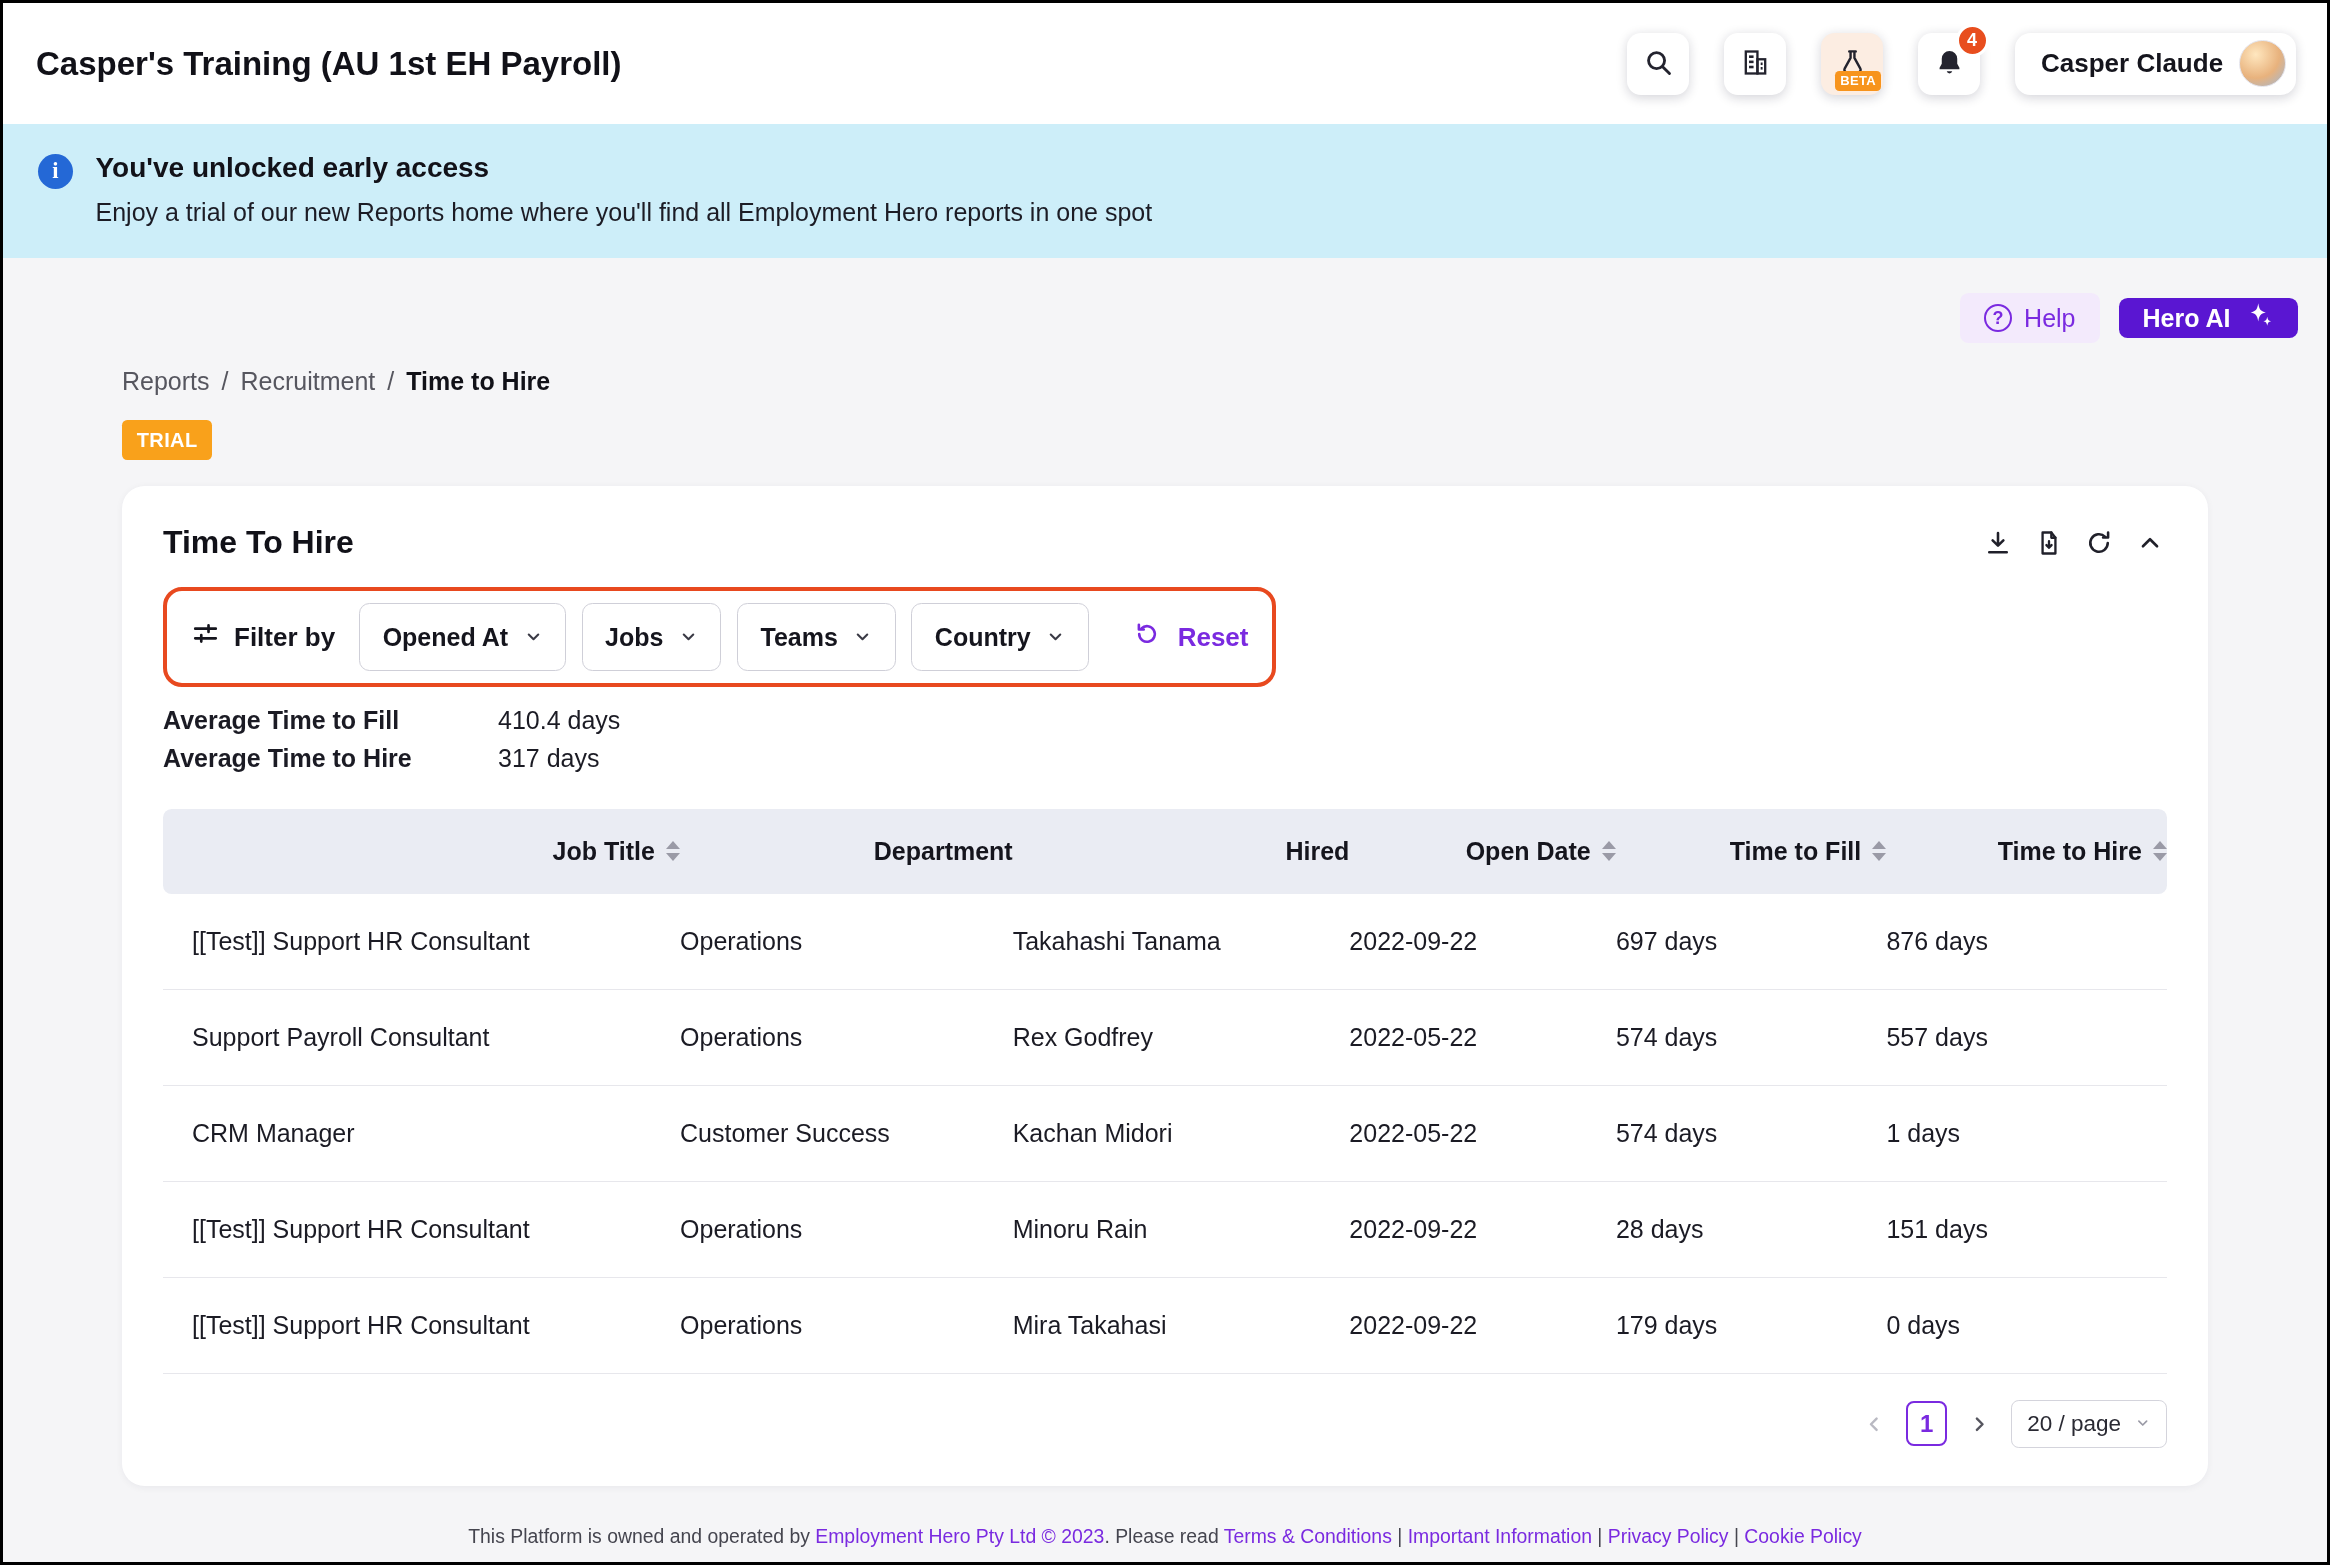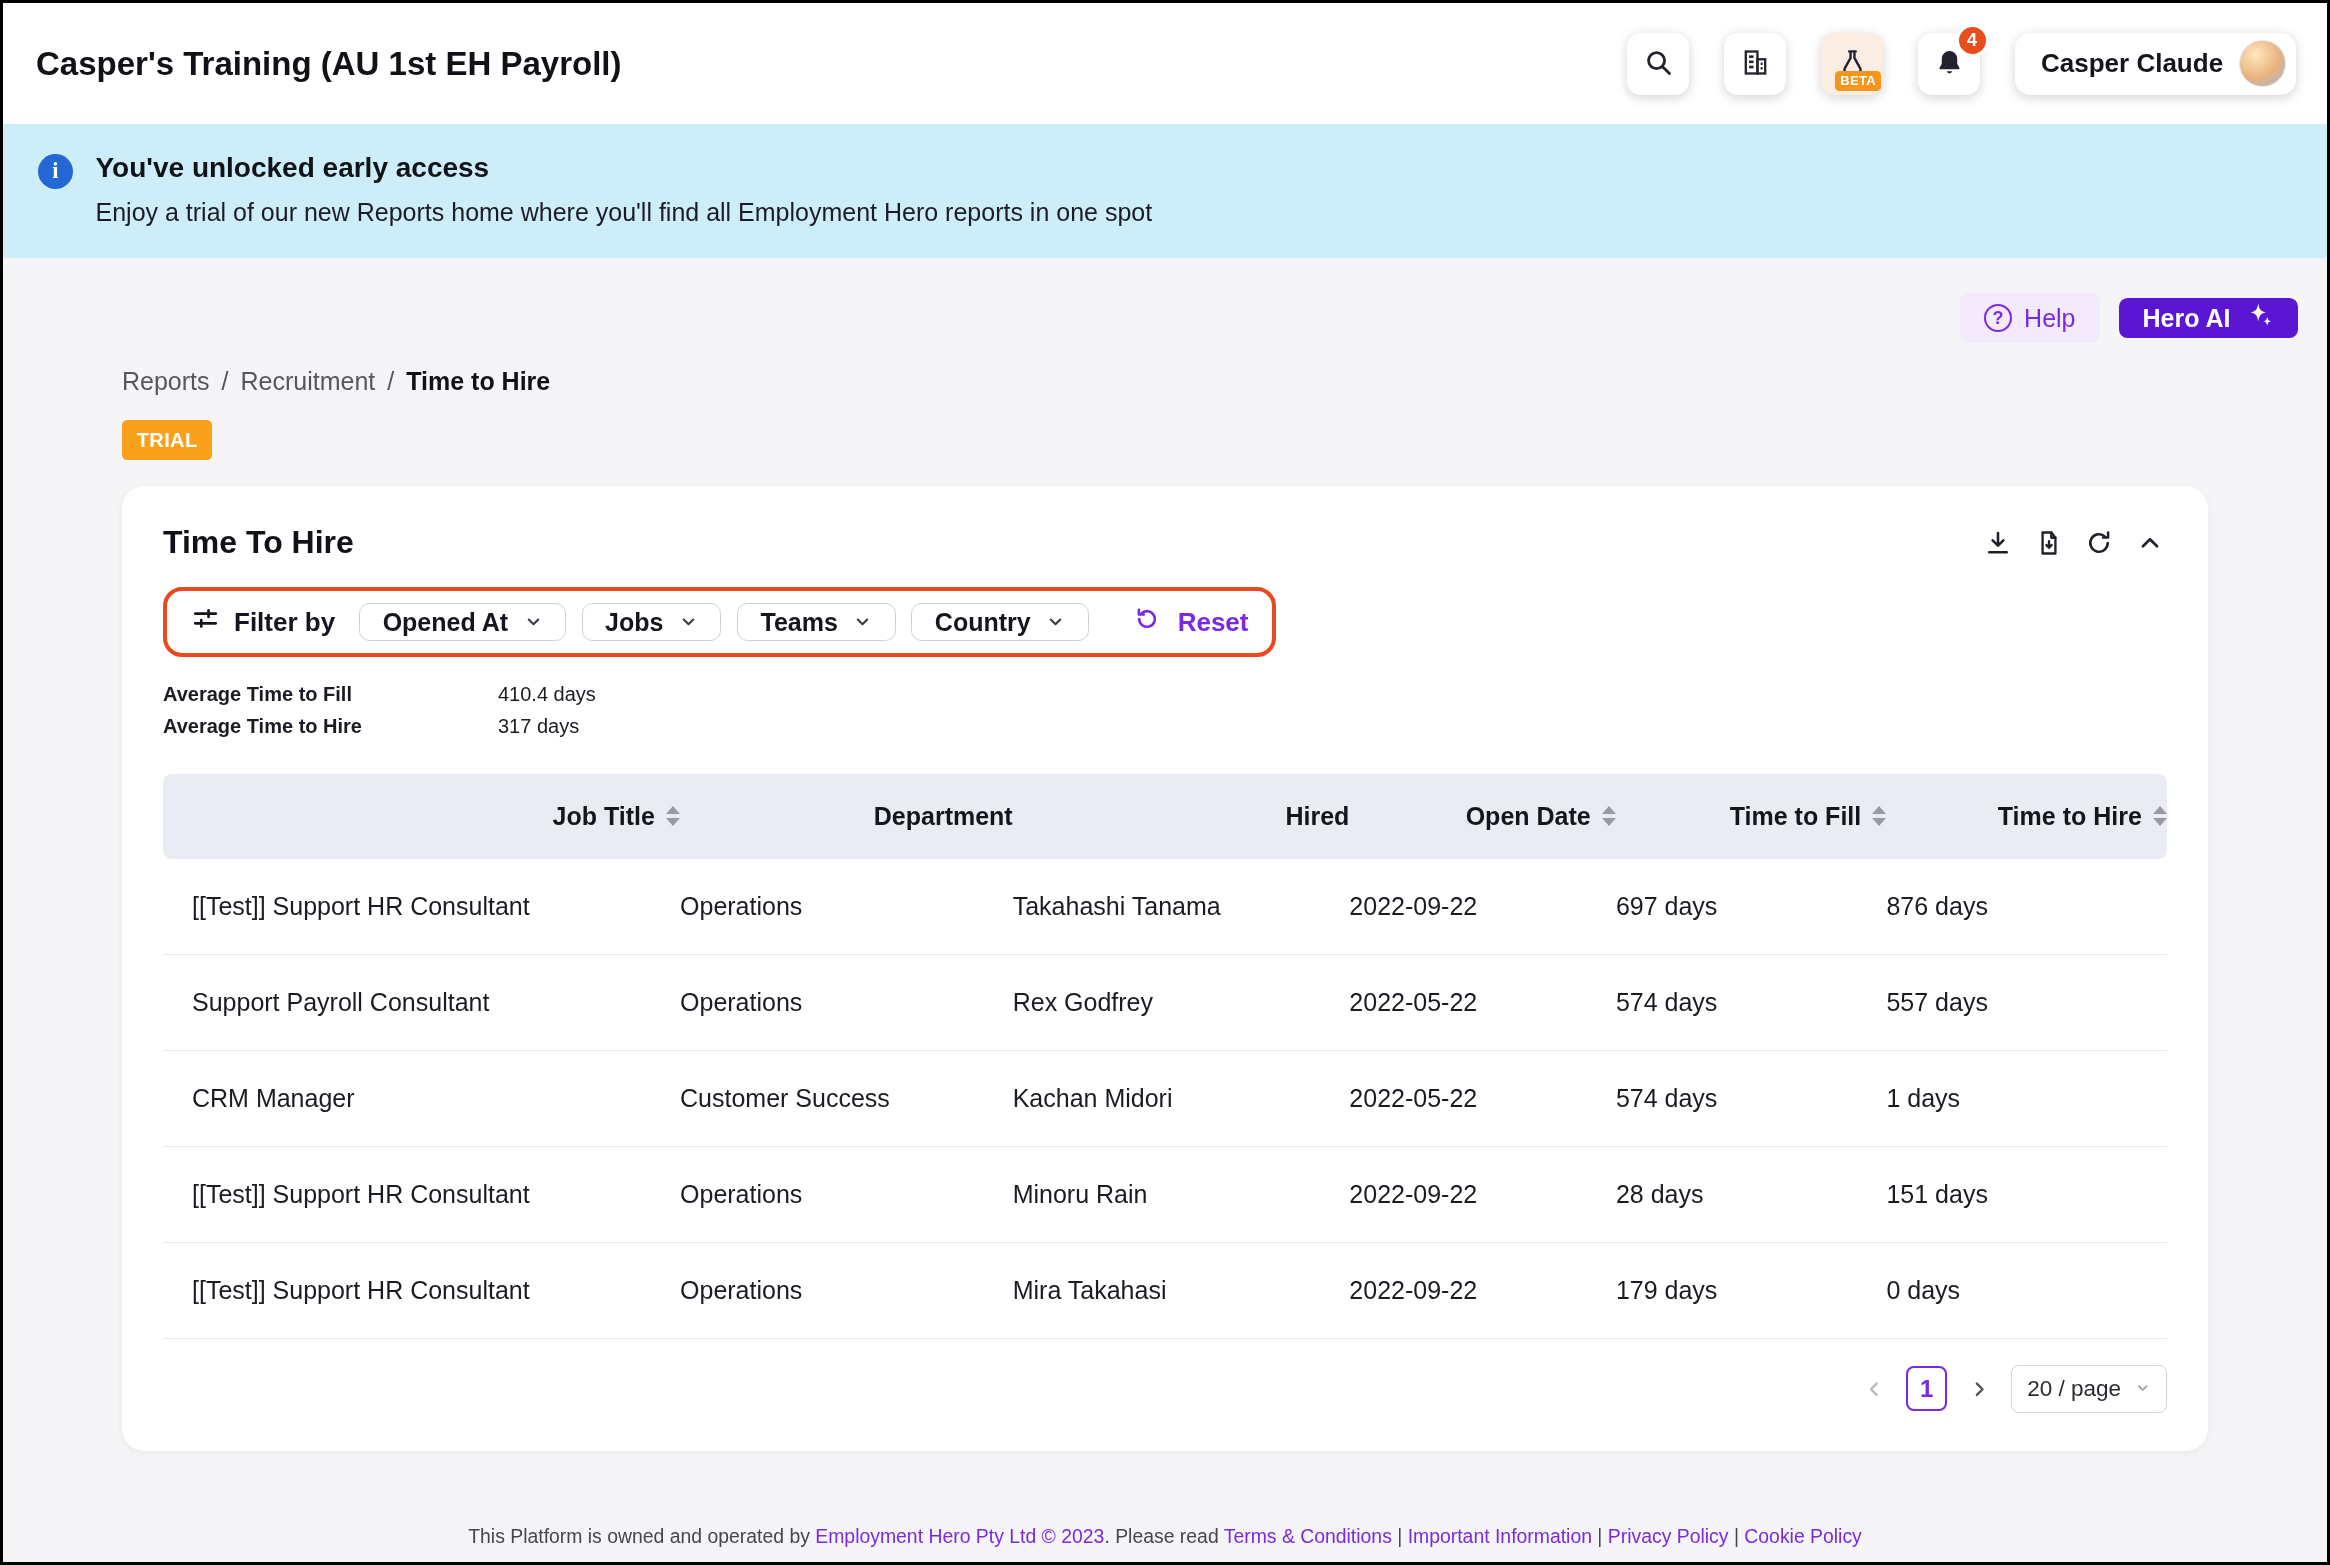--- a/index.html
+++ b/index.html
@@ -59,29 +59,29 @@
           box-shadow: 0 1.7px 7px rgba(25,25,60,.05); }
   .card-head { display: flex; align-items: center; justify-content: space-between; }
   .card-title { font-size: 32px; font-weight: 700; color: #111118; }
   .card-tools { display: flex; align-items: center; gap: 15.5px; color: #20202a; }
   .tool { width: 35px; height: 35px; display: flex; align-items: center; justify-content: center; cursor: pointer; }
 
   .filter-wrap { margin-top: 26px; width: fit-content; border: 4.3px solid #e8491f; border-radius: 19px;
                  padding: 12px 24px; display: flex; align-items: center; gap: 24px; background: #fff; }
   .filter-label { display: flex; align-items: center; gap: 14px; font-size: 26px; font-weight: 700; color: #15151d; }
   .dd-group { display: flex; align-items: center; gap: 15.5px; }
-  .dd { height: 38px; border: 1.7px solid #cfcfd8; border-radius: 10.4px; background: #fff; padding: 0 22.5px;
+  .dd { height: 68px; border: 1.7px solid #cfcfd8; border-radius: 10.4px; background: #fff; padding: 0 22.5px;
         display: flex; align-items: center; gap: 15.5px; font-size: 25px; font-weight: 700; color: #15151d;
         cursor: pointer; white-space: nowrap; }
   .dd svg { color: #3a3a45; }
   .reset { margin-left: 21px; display: flex; align-items: center; gap: 18px; color: #7a2ae0;
            font-size: 26px; font-weight: 700; cursor: pointer; }
 
-  .stats { margin-top: 26px; display: grid; grid-template-columns: 335px max-content; row-gap: 8.6px;
-           font-size: 20px; color: #1b1b24; }
+  .stats { margin-top: 19px; display: grid; grid-template-columns: 335px max-content; row-gap: 8.6px;
+           font-size: 25px; color: #1b1b24; }
   .stat-lbl { font-weight: 700; }
 
   table { width: 100%; border-collapse: collapse; margin-top: 36px; }
   thead th { background: #eaecf3; text-align: right; font-size: 25px; font-weight: 700; color: #15151d;
              padding: 28px 0; }
   thead th:first-child { border-radius: 8.6px 0 0 8.6px; padding-left: 29px; }
   thead th:last-child { border-radius: 0 8.6px 8.6px 0; }
   .th-inner { display: inline-flex; align-items: center; }
   .sort { display: inline-flex; flex-direction: column; gap: 4.3px; margin-left: 11.2px; }
   .sort i { display: block; width: 0; height: 0; border-left: 7px solid transparent; border-right: 7px solid transparent; }

